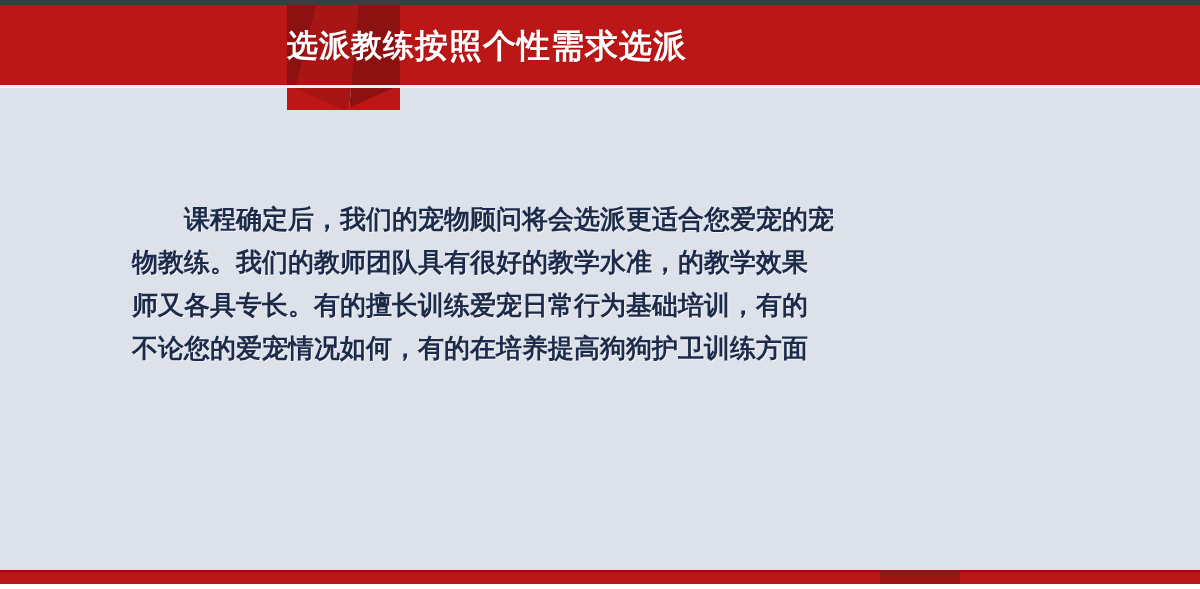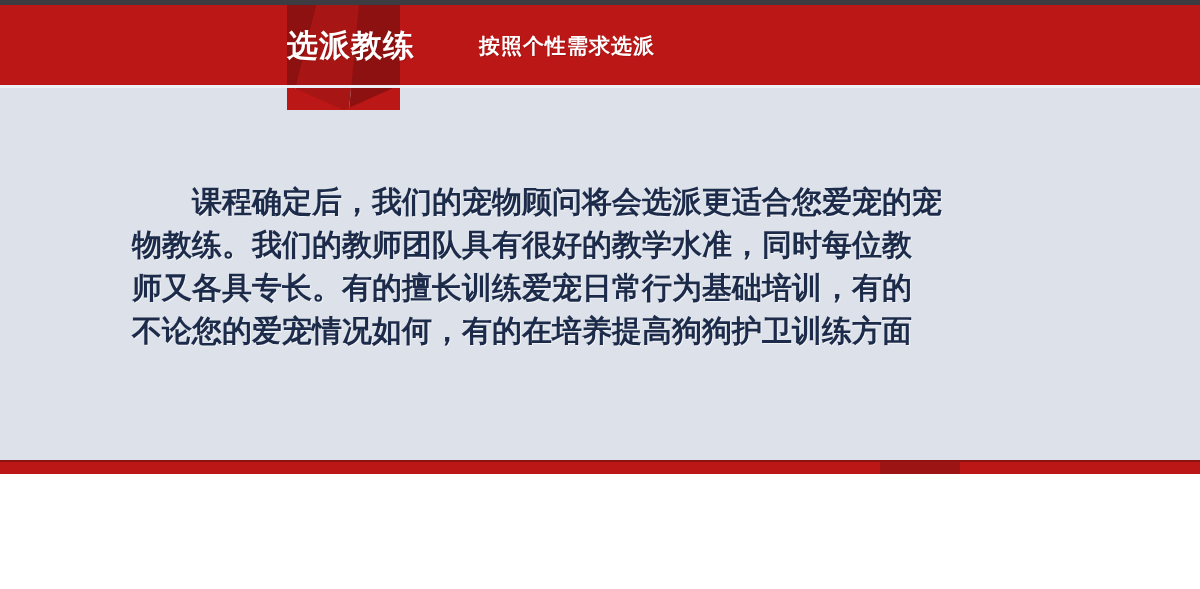--- a/index.html
+++ b/index.html
@@ -7,21 +7,21 @@
     padding: 0;
     background: #ffffff;
   }
   body {
     font-family: "Liberation Sans", "DejaVu Sans", sans-serif;
   }
 
   .page {
     position: relative;
     width: 1200px;
-    height: 474px;
+    height: 584px;
     overflow: hidden;
     background: #c2410c;
   }
 
   
   .top-rule {
     position: absolute;
     left: 0;
     top: 0;
     width: 1200px;
@@ -78,22 +78,21 @@
     margin-left: 287px;
     font-size: 31px;
     font-weight: bold;
     color: #ffffff;
     letter-spacing: 1px;
     line-height: 1;
     white-space: nowrap;
     text-shadow: 1px 1px 0 rgba(120,8,8,0.35);
   }
   .banner-title-sub {
-    margin-left: 64px;
-    font-size: 21px;
+    font-size: 33px;
     font-weight: bold;
     color: #ffffff;
     letter-spacing: 1px;
     line-height: 1;
     white-space: nowrap;
     text-shadow: 1px 1px 0 rgba(120,8,8,0.35);
   }
 
   
   .content {
@@ -101,23 +100,23 @@
     left: 0;
     top: 88px;
     width: 1200px;
     height: 489px;
     background: #dde2ea;
     z-index: 1;
   }
   .paragraph {
     position: absolute;
     left: 132px;
-    top: 92px;
+    top: 110px;
     width: 944px;
-    font-size: 30px;
+    font-size: 26px;
     font-weight: bold;
     line-height: 43px;
     color: #1d2b4a;
     text-align: justify;
     text-justify: inter-character;
     letter-spacing: 0px;
     text-shadow: 1px 1px 0 rgba(255,255,255,0.55);
   }
   .paragraph .pline {
     display: block;
@@ -177,21 +176,21 @@
   <div class="banner-bottom-line"></div>
 
   <div class="banner-titles">
     <div class="banner-title-main">选派教练</div>
     <div class="banner-title-sub">按照个性需求选派</div>
   </div>
 
   <div class="content">
     <div class="paragraph">
       <span class="pline">　　课程确定后，我们的宠物顾问将会选派更适合您爱宠的宠</span>
-      <span class="pline">物教练。我们的教师团队具有很好的教学水准，同时每位教</span>
+      <span class="pline">物教练。我们的教师团队具有很好的教学水准，的教学效果</span>
       <span class="pline">师又各具专长。有的擅长训练爱宠日常行为基础培训，有的</span>
       <span class="pline">不论您的爱宠情况如何，有的在培养提高狗狗护卫训练方面</span>
     </div>
   </div>
 
   <div class="bottom-strip-top"></div>
   <div class="bottom-strip"></div>
   <div class="bottom-strip-shade"></div>
 
 </div>

